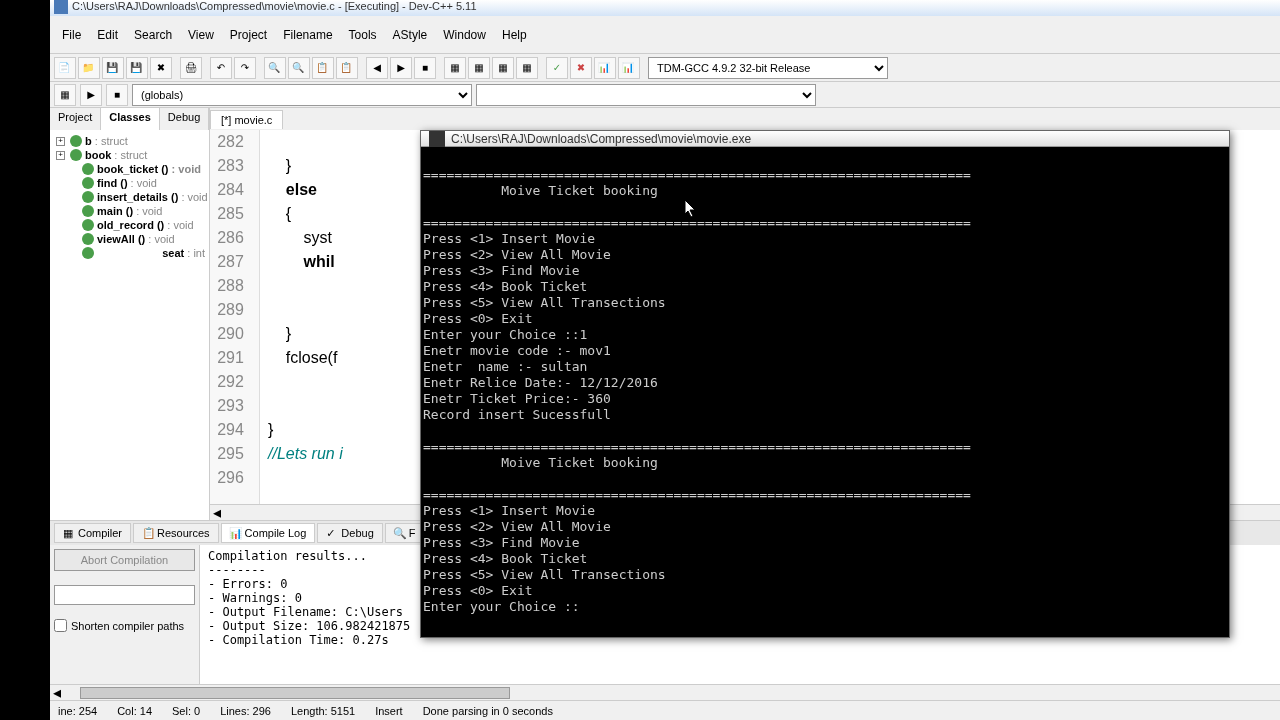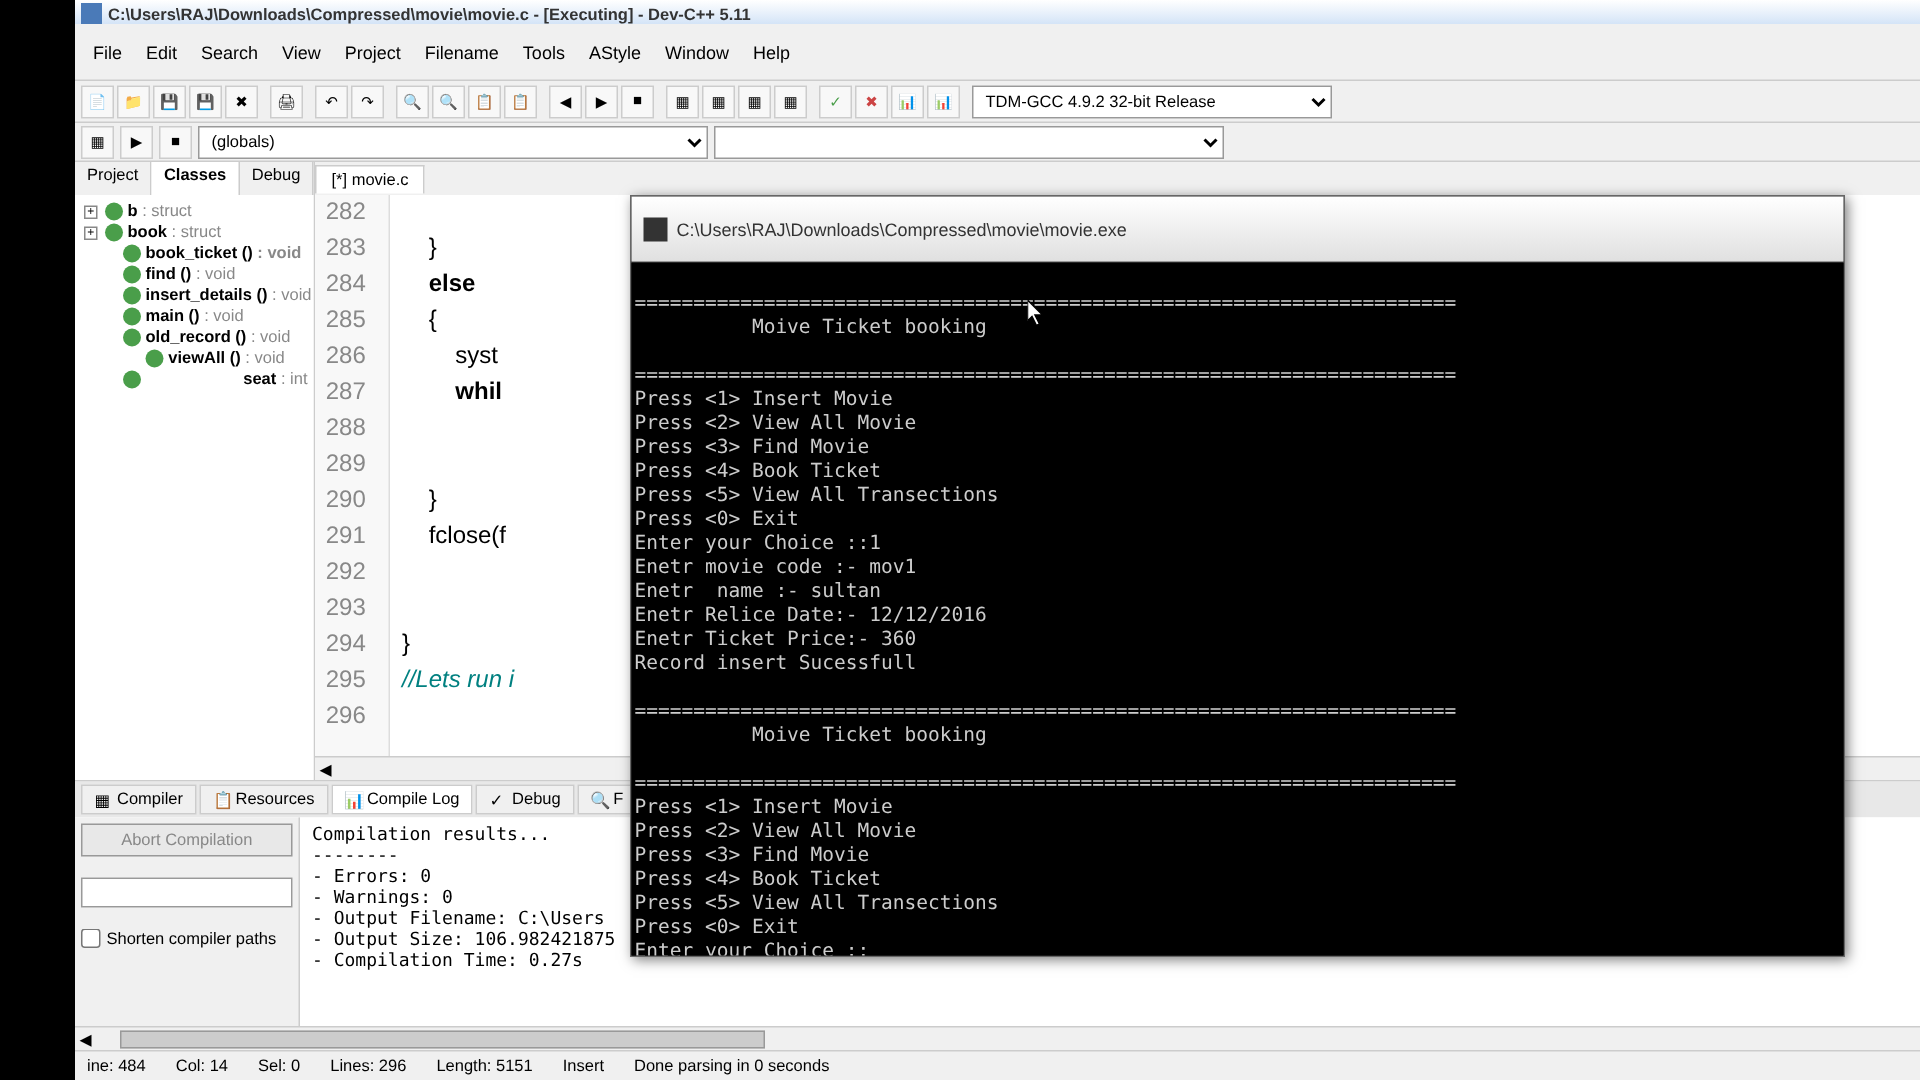--- a/index.html
+++ b/index.html
@@ -1,18 +1,18 @@
 <!DOCTYPE html>
 <html><head>
 <meta charset="utf-8">
 <style>
 * { margin: 0; padding: 0; box-sizing: border-box; font-family: Tahoma, sans-serif; }
 body { background: #000; width: 1280px; height: 720px; overflow: hidden; position: relative; }
 .app-window { position: absolute; left: 50px; top: 0; width: 1230px; height: 720px; background: #f0f0f0; display: flex; flex-direction: column; }
-.title-bar { height: 16px; background: linear-gradient(to bottom, #fff, #d4e4f7); display: flex; align-items: flex-end; padding: 0 4px; font-size: 11px; color: #333; font-weight: bold; }
+.title-bar { height: 16px; background: linear-gradient(to bottom, #fff, #d4e4f7); display: flex; align-items: flex-start; padding: 0 4px; font-size: 11px; color: #333; }
 .title-bar-icon { width: 14px; height: 14px; background: #4a7ab8; margin-right: 4px; }
 .menu-bar { height: 38px; background: #f0f0f0; display: flex; align-items: center; padding: 0 4px; font-size: 12px; border-bottom: 1px solid #ccc; }
 .menu-item { padding: 2px 8px; cursor: pointer; }
 .toolbar { height: 28px; background: #f0f0f0; display: flex; align-items: center; padding: 2px 4px; gap: 2px; border-bottom: 1px solid #ccc; }
 .tb-btn { width: 22px; height: 22px; border: 1px solid #ccc; background: #f8f8f8; display: flex; align-items: center; justify-content: center; font-size: 10px; cursor: pointer; }
 .tb-sep { width: 4px; }
 .tb-select { height: 22px; border: 1px solid #999; background: #fff; font-size: 11px; padding: 0 4px; }
 .toolbar2 { height: 26px; background: #f0f0f0; display: flex; align-items: center; padding: 2px 4px; gap: 4px; border-bottom: 1px solid #ccc; }
 .main-area { flex: 1; display: flex; overflow: hidden; }
 .left-panel { width: 160px; background: #fff; border-right: 1px solid #ccc; display: flex; flex-direction: column; }
@@ -42,21 +42,21 @@
 .bottom-left { width: 150px; display: flex; flex-direction: column; padding: 4px; gap: 14px; background: #f0f0f0; border-right: 1px solid #ccc; }
 .bottom-btn { padding: 4px; border: 1px solid #999; background: #e8e8e8; font-size: 11px; text-align: center; color: #888; }
 .bottom-input { padding: 2px; border: 1px solid #999; background: #fff; font-size: 11px; height: 20px; }
 .bottom-check { display: flex; align-items: center; gap: 4px; font-size: 11px; }
 .bottom-log { flex: 1; padding: 4px 8px; font-family: 'Consolas', monospace; font-size: 12px; background: #fff; white-space: pre; overflow: auto; }
 .scroll-h { height: 16px; background: #f0f0f0; border-top: 1px solid #ccc; display: flex; align-items: center; }
 .scroll-thumb { height: 12px; background: #ccc; border: 1px solid #999; width: 430px; margin-left: 16px; }
 .status-bar { height: 20px; background: #f0f0f0; border-top: 1px solid #ccc; display: flex; align-items: center; font-size: 11px; padding: 0 8px; gap: 20px; }
 .status-item { white-space: nowrap; }
 .console-window { position: absolute; left: 420px; top: 130px; width: 810px; height: 508px; background: #000; border: 1px solid #666; box-shadow: 2px 2px 8px rgba(0,0,0,0.5); display: flex; flex-direction: column; }
-.console-title { height: 44px; background: linear-gradient(to bottom, #fff, #e0e0e0); display: flex; align-items: center; padding: 0 8px; font-size: 12px; color: #333; border-bottom: 1px solid #999; }
+.console-title { height: 16px; background: linear-gradient(to bottom, #fff, #e0e0e0); display: flex; align-items: center; padding: 0 8px; font-size: 12px; color: #333; border-bottom: 1px solid #999; }
 .console-icon { width: 16px; height: 16px; background: #333; margin-right: 6px; }
 .console-body { flex: 1; background: #000; color: #ccc; font-family: 'Consolas', monospace; font-size: 13px; padding: 4px 2px; white-space: pre; line-height: 16px; overflow: hidden; }
 .cursor-arrow { position: absolute; left: 685px; top: 200px; width: 12px; height: 18px; pointer-events: none; z-index: 1000; }
 </style>
 </head>
 <body>
 
 <div class="app-window">
   <div class="title-bar">
     <div class="title-bar-icon"></div>
@@ -151,21 +151,21 @@
             <span><b>insert_details ()</b> <span style="color:#888">: void</span></span>
           </div>
           <div class="tree-item" style="padding-left: 28px;">
             <span class="tree-icon"></span>
             <span><b>main ()</b> <span style="color:#888">: void</span></span>
           </div>
           <div class="tree-item" style="padding-left: 28px;">
             <span class="tree-icon"></span>
             <span><b>old_record ()</b> <span style="color:#888">: void</span></span>
           </div>
-          <div class="tree-item" style="padding-left: 28px; justify-content: center;">
+          <div class="tree-item" style="padding-left: 28px;">
             <span class="tree-icon"></span>
             <span><b>viewAll ()</b> <span style="color:#888">: void</span></span>
           </div>
           <div class="tree-item" style="padding-left: 28px; justify-content: space-between;">
             <span class="tree-icon"></span>
             <span><b>seat</b> <span style="color:#888">: int</span></span>
           </div>
         </div>
     </div>
     <div class="editor-area">
@@ -252,21 +252,21 @@
 - Output Filename: C:\Users
 - Output Size: 106.982421875
 - Compilation Time: 0.27s</div>
     </div>
     <div class="scroll-h">
       <span style="width:14px;text-align:center">◂</span>
       <div class="scroll-thumb"></div>
     </div>
   </div>
   <div class="status-bar">
-    <span class="status-item">ine:   484</span>
+    <span class="status-item">ine:   254</span>
     <span class="status-item">Col:   14</span>
     <span class="status-item">Sel:   0</span>
     <span class="status-item">Lines:   296</span>
     <span class="status-item">Length:   5151</span>
     <span class="status-item">Insert</span>
     <span class="status-item">Done parsing in 0 seconds</span>
   </div>
 </div>
 
 <div class="console-window">

